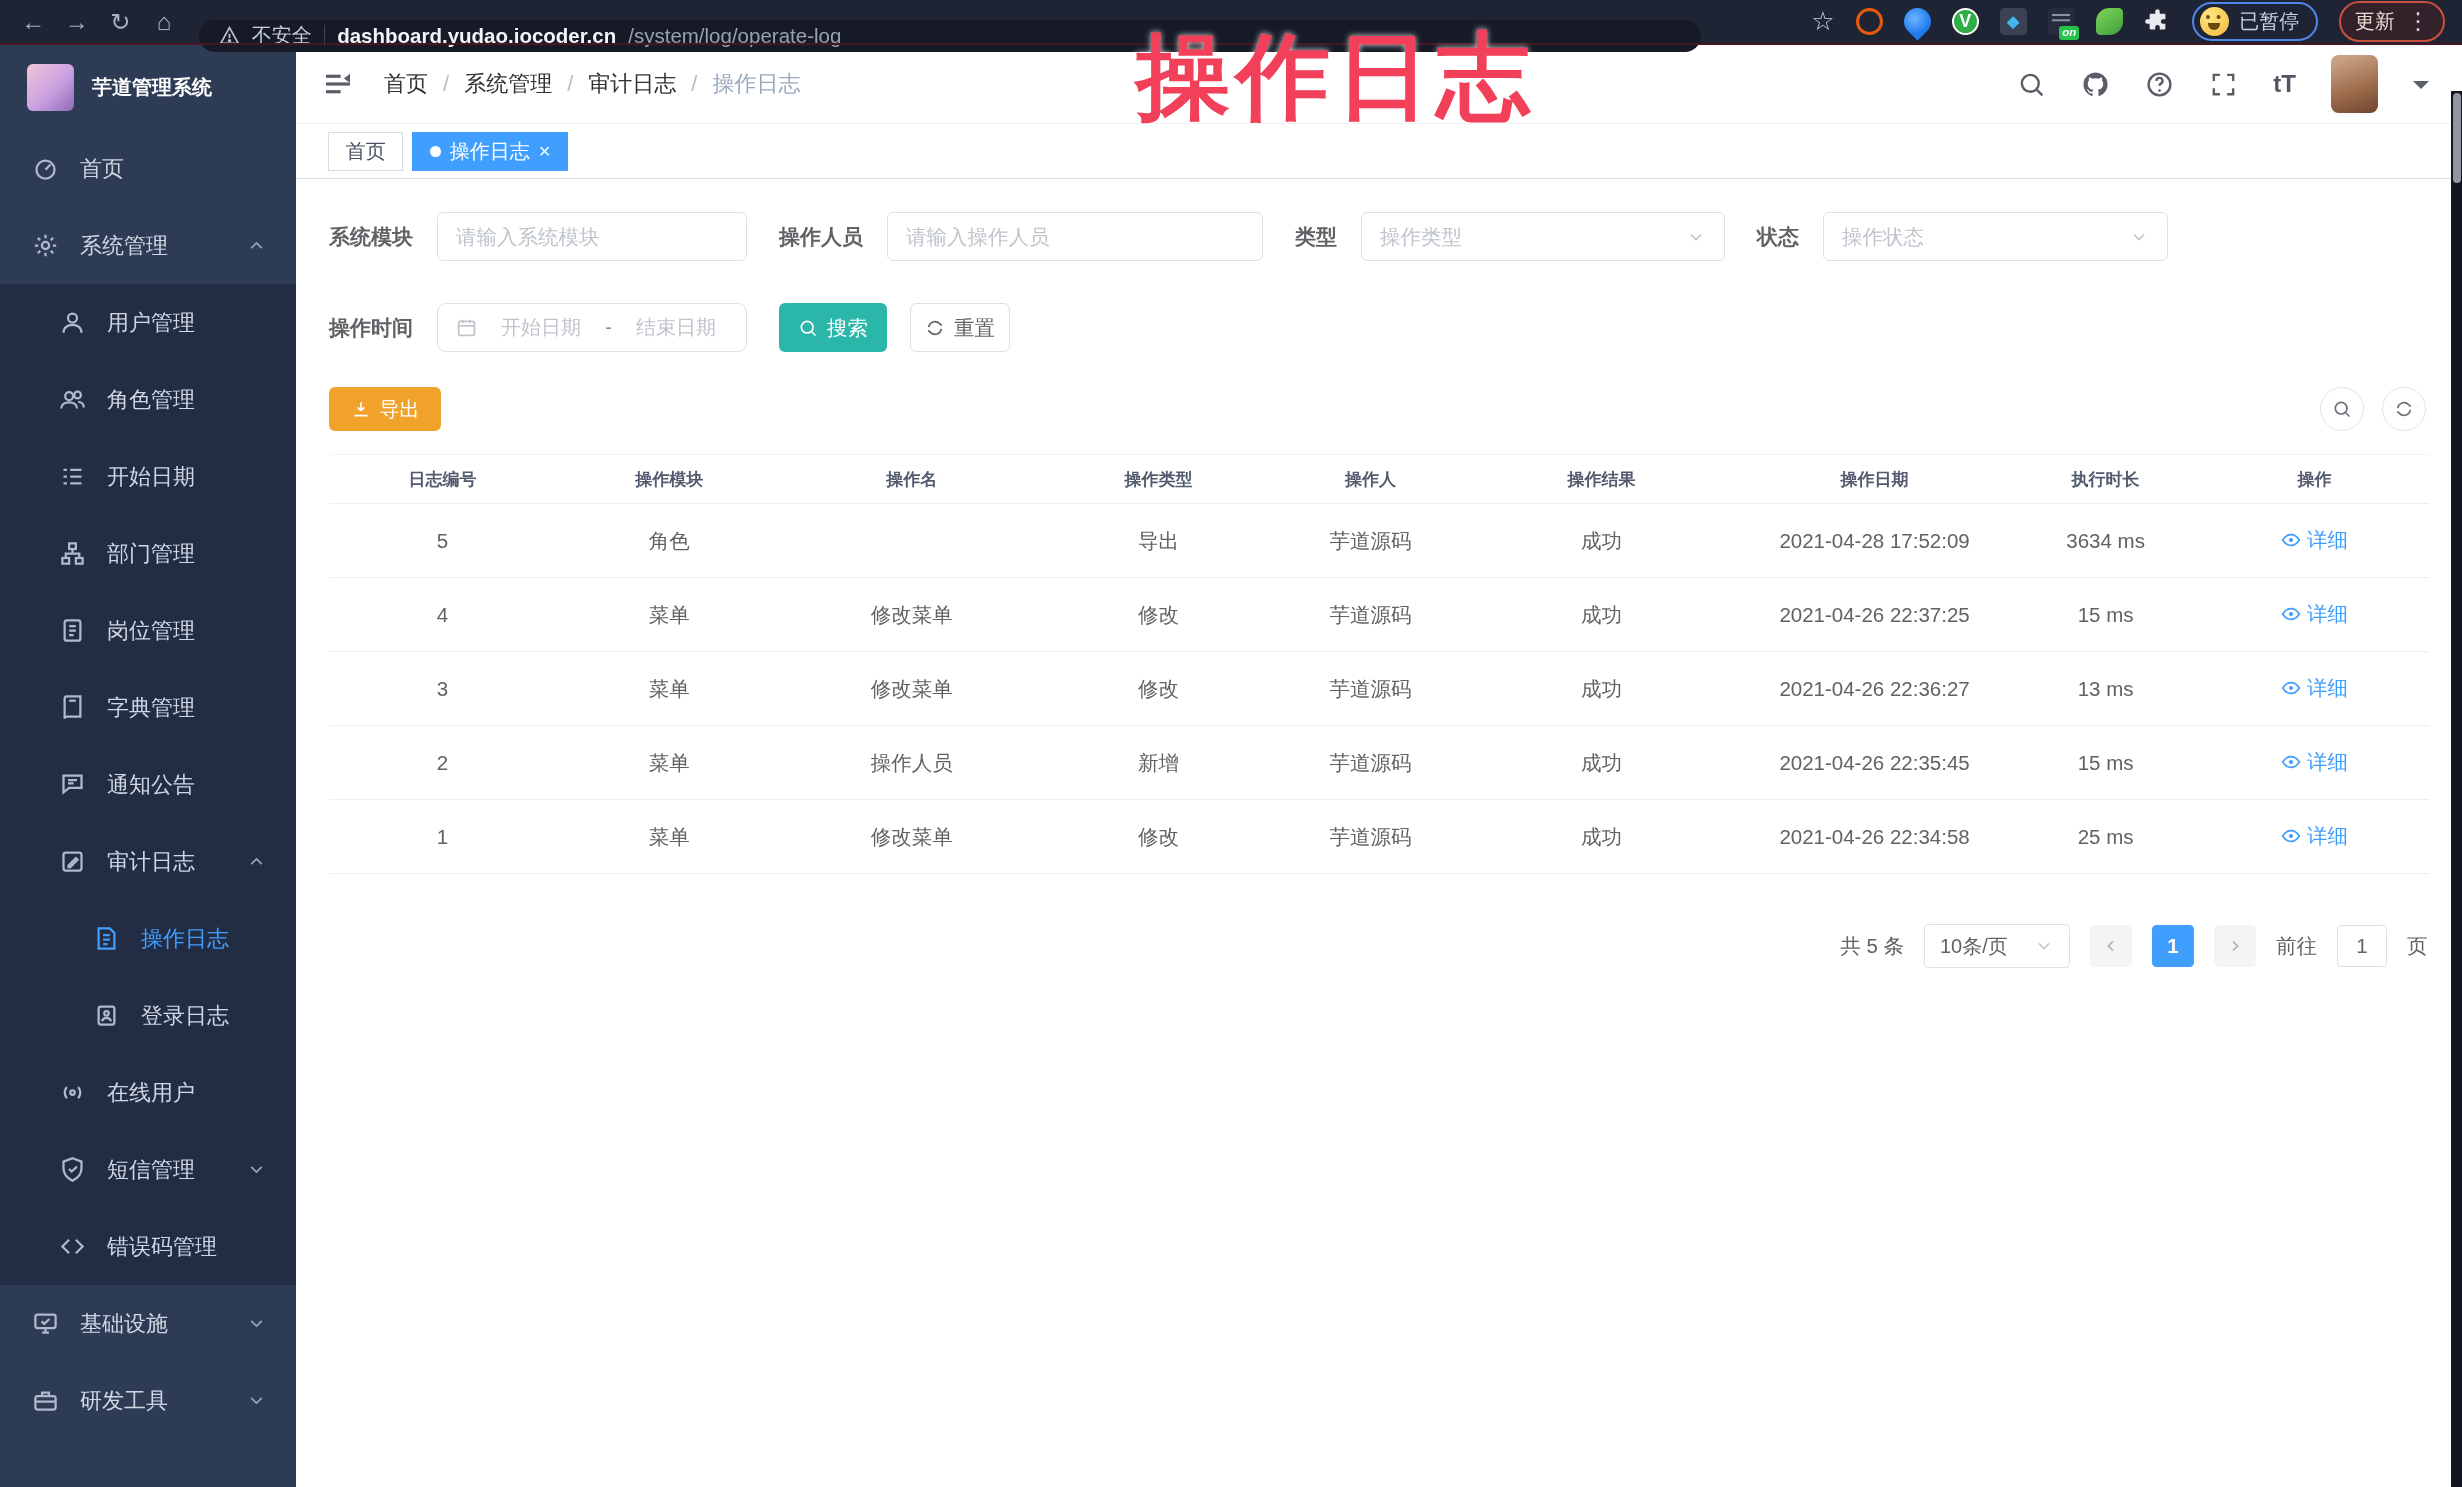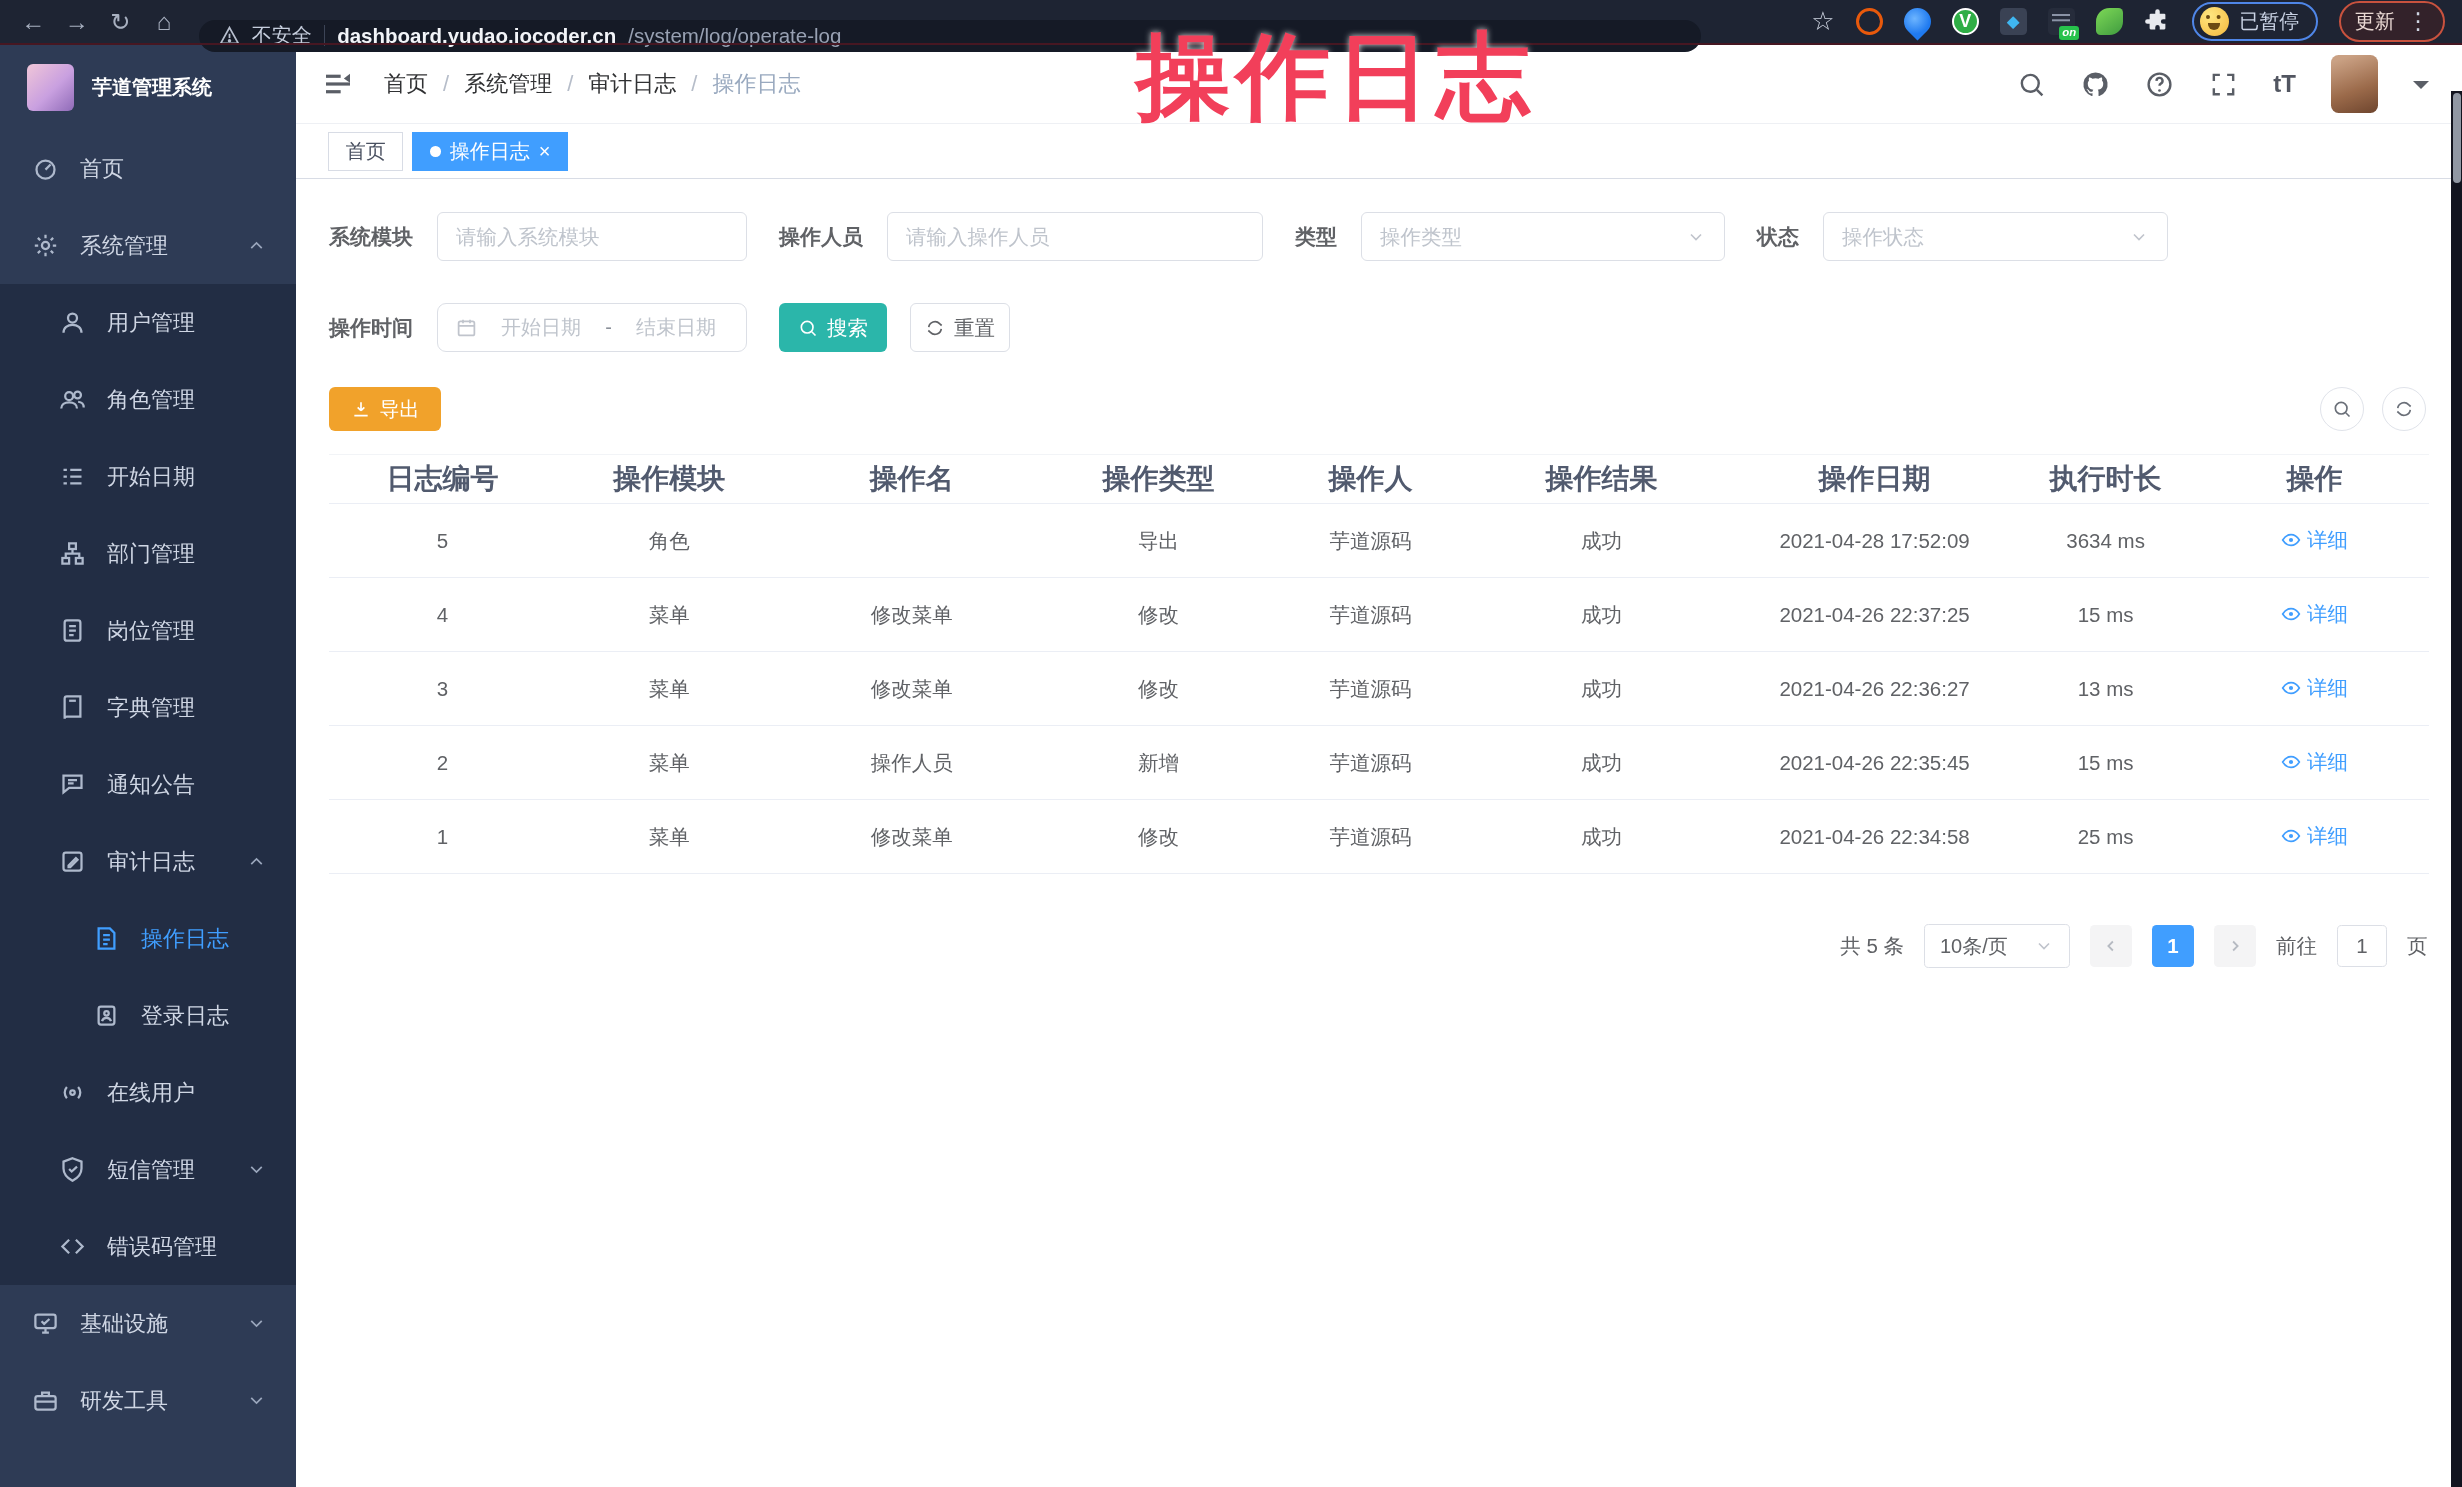--- a/index.html
+++ b/index.html
@@ -117,21 +117,21 @@
   .btn-search { margin-left:32px; width:108px; background:#2bb6aa; color:#fff; }
   .btn-reset { margin-left:23px; width:100px; background:#fff; border:0.8px solid #dcdfe6; color:#606266; }
   .toolbar { margin-top:35px; display:flex; align-items:center; }
   .btn-export { width:112px; height:44px; background:#f1a22b; color:#fff; font-size:20px; }
   .tool-right { margin-left:auto; display:flex; gap:18px; margin-right:3px; }
   .circle-btn { width:44px; height:44px; border-radius:50%; border:0.8px solid #e0e3ea; background:#fff;
     display:flex; align-items:center; justify-content:center; color:#6a6f78; }
   .circle-btn svg { width:20px; height:20px; }
 
   table.grid { margin-top:23px; width:100%; border-collapse:collapse; border-top:0.8px solid #f2f4f7; }
-  .grid th { height:49px; font-size:28px; font-weight:bold; color:#515a6e; border-bottom:0.8px solid #ebeef5; text-align:center; }
+  .grid th { height:49px; font-size:17px; font-weight:bold; color:#515a6e; border-bottom:0.8px solid #ebeef5; text-align:center; }
   .grid td { height:74px; font-size:20.5px; color:#606266; text-align:center; border-bottom:0.8px solid #ebeef5; }
   .detail { color:#409EFF; display:inline-flex; align-items:center; gap:6px; cursor:pointer; }
   .detail .eic { width:20px; height:20px; }
   .detail .eic svg { width:100%; height:100%; }
 
   .pager { margin-top:50px; display:flex; align-items:center; justify-content:flex-end; gap:20px;
     font-size:20.5px; color:#606266; padding-right:1.5px; }
   .psel { width:146px; height:44px; border:0.8px solid #dcdfe6; border-radius:4.6px; display:flex;
     align-items:center; justify-content:space-between; padding:0 15px; color:#606266; font-size:20px; background:#fff; }
   .pbtn { width:42px; height:42px; background:#f4f4f5; border-radius:4.6px; display:flex; align-items:center;

